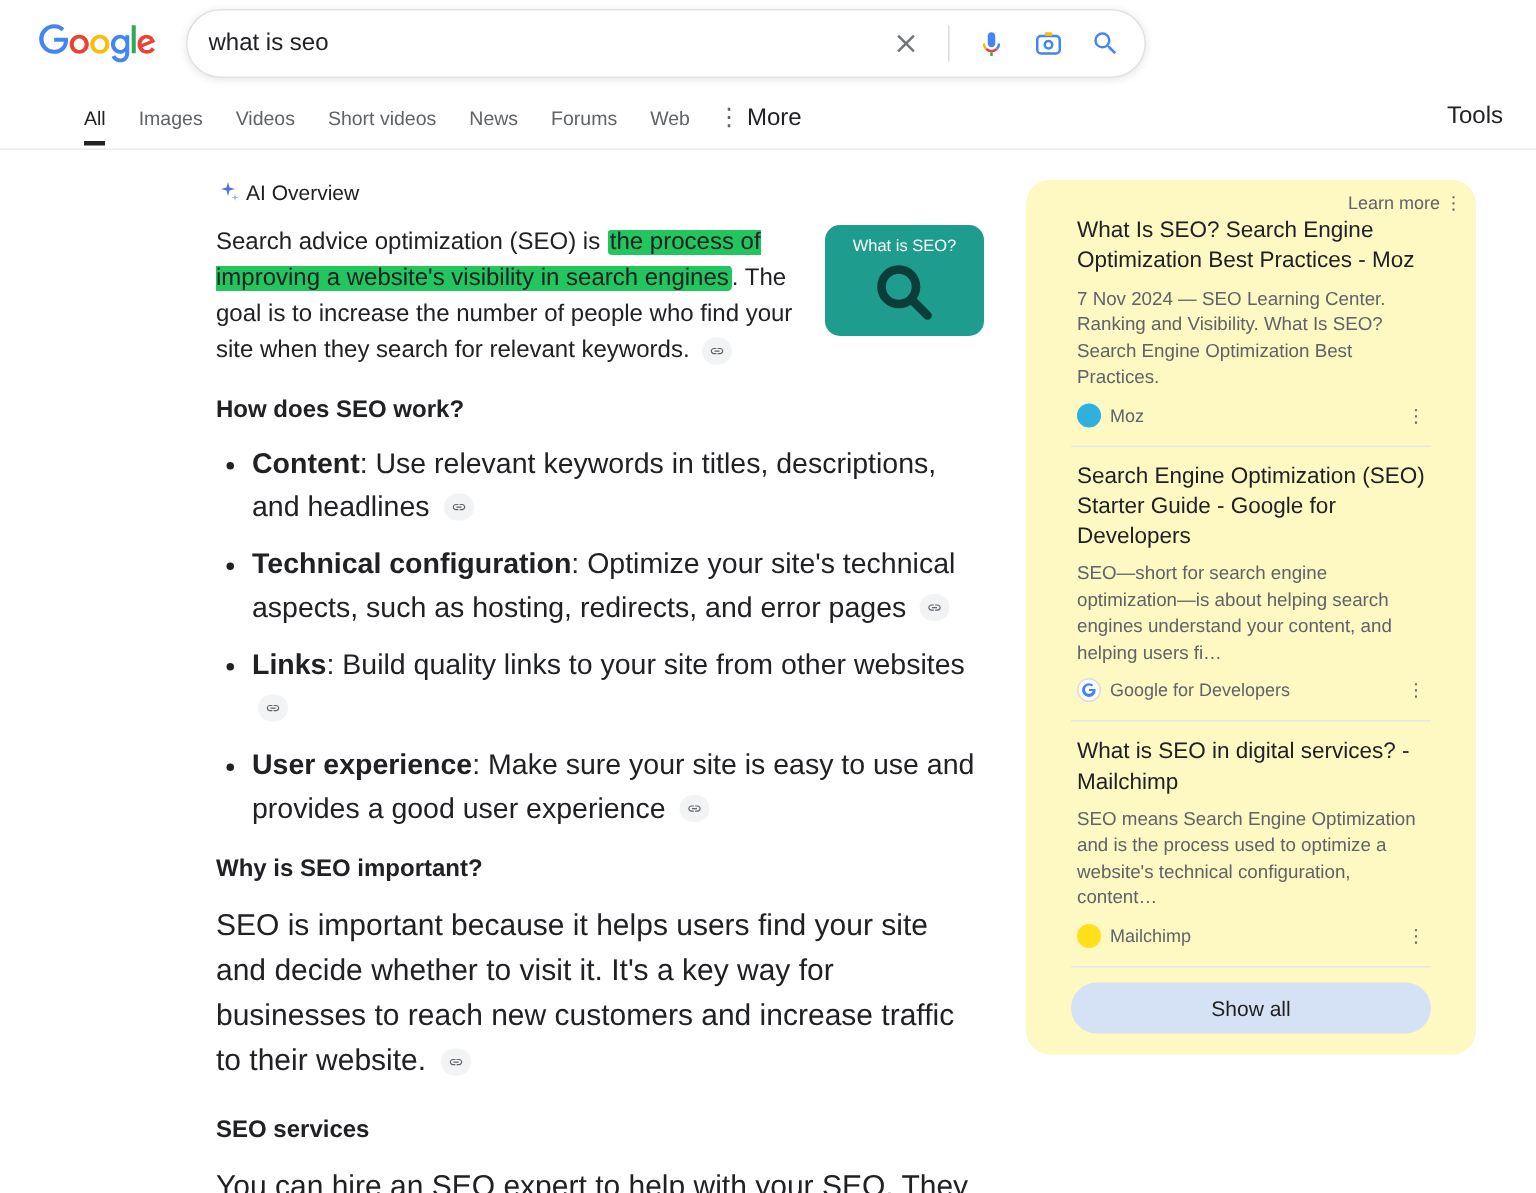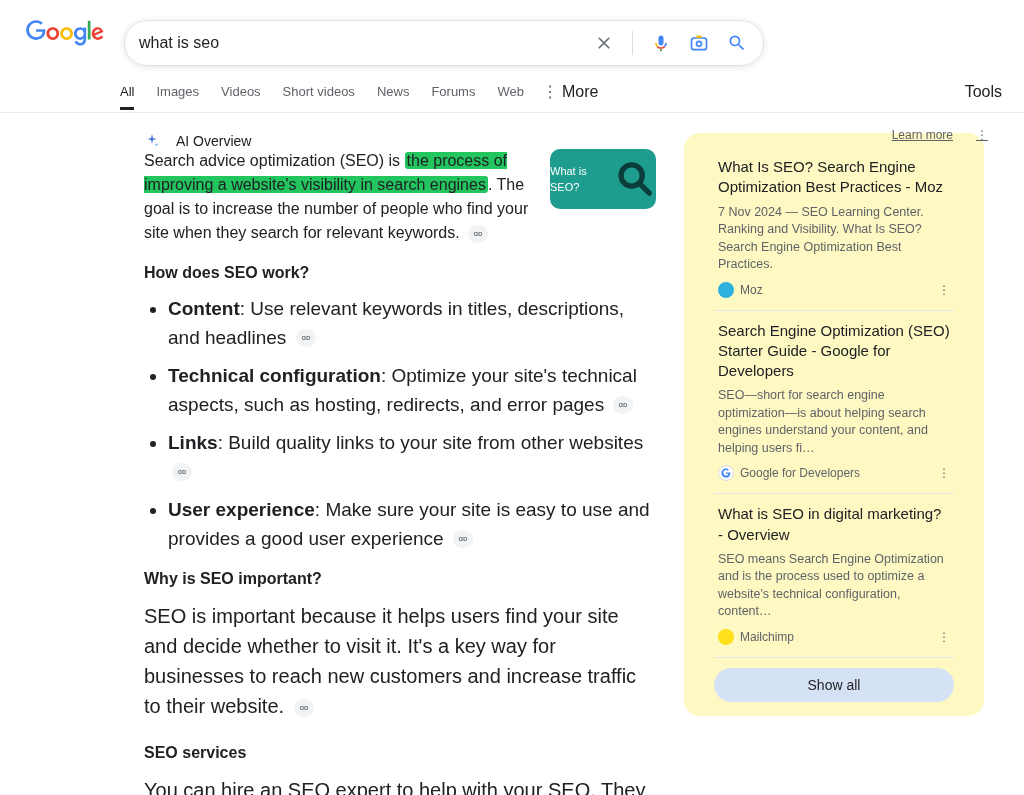--- a/index.html
+++ b/index.html
@@ -1,52 +1,52 @@
 <!DOCTYPE html>
 <html><head>
 <meta charset="utf-8">
 <style>
 * { box-sizing: border-box; margin: 0; padding: 0; }
 body { font-family: arial, sans-serif; background: #fff; color: #202124; width: 1024px; }
 
 
-.topbar { display: flex; align-items: flex-start; padding: 20px 20px 6px 26px; gap: 20px; }
+.topbar { display: flex; align-items: center; padding: 6px 20px 6px 26px; gap: 20px; }
 .logo { width: 78px; display: flex; align-items: center; }
 .searchbox { flex: 1; max-width: 640px; display: flex; align-items: center; border: 1px solid #dfe1e5; border-radius: 24px; padding: 6px 14px; height: 46px; box-shadow: 0 1px 6px rgba(32,33,36,.12); }
 .searchbox input { flex: 1; border: none; outline: none; font-size: 16px; color: #202124; }
 .sbicons { display: flex; align-items: center; gap: 14px; }
 .sbicons .divider { width: 1px; height: 24px; background: #dadce0; margin: 0 2px; }
 .icon-btn { width: 24px; height: 24px; display: flex; align-items: center; justify-content: center; cursor: pointer; }
 .icon-btn svg { width: 20px; height: 20px; }
 
 
-.tabs-row { display: flex; align-items: center; padding-left: 120px; padding-right: 22px; border-bottom: 1px solid #ebebeb; }
+.tabs-row { display: flex; align-items: center; padding-left: 56px; padding-right: 22px; border-bottom: 1px solid #ebebeb; }
 .tabs { display: flex; gap: 22px; font-size: 13px; color: #5f6368; }
 .tab { padding: 10px 0 11px; cursor: pointer; }
 .tab.active { color: #202124; border-bottom: 3px solid #202124; font-weight: 500; padding-bottom: 8px; }
 .tabs-spacer { flex: 1; }
 .more-dots { color: #5f6368; margin-right: 4px; }
 
 
 .main { display: flex; padding-left: 144px; padding-right: 40px; padding-top: 20px; gap: 28px; }
 .left { width: 512px; }
 .right { flex: 1; max-width: 320px; }
 
 
-.ai-header { display: flex; align-items: center; gap: 16px; }
+.ai-header { display: flex; align-items: center; gap: 4px; margin-bottom: 14px; }
 .sparkle { width: 16px; height: 16px; }
 .ai-label { font-size: 14px; font-weight: 500; color: #202124; }
-.learn-more-row { display: flex; align-items: center; gap: 23px; font-size: 12px; color: #5f6368; position: absolute; right: 36px; top: 128px; text-decoration: underline; }
+.learn-more-row { display: flex; align-items: center; gap: 3px; font-size: 12px; color: #5f6368; position: absolute; right: 49px; top: 128px; }
 .ai-body { font-size: 16px; line-height: 1.5; color: #202124; }
 .ai-first { display: flex; gap: 14px; margin-bottom: 16px; }
 .ai-first-text { flex: 1; }
 .highlight { background: #22c55e; border-radius: 3px; padding: 0 2px; }
 .link-chip { display: inline-flex; width: 20px; height: 18px; background: #f1f3f4; border-radius: 10px; align-items: center; justify-content: center; vertical-align: middle; margin-left: 4px; }
 .link-chip svg { width: 10px; height: 10px; }
-.ai-img { width: 106px; height: 60px; background: #1e9c8e; border-radius: 10px; display: flex; flex-direction: row; align-items: center; justify-content: center; color: #fff; font-size: 11px; font-weight: 500; }
+.ai-img { width: 106px; height: 74px; background: #1e9c8e; border-radius: 10px; display: flex; flex-direction: column; align-items: center; justify-content: center; color: #fff; font-size: 11px; font-weight: 500; }
 .ai-section-title { font-size: 16px; font-weight: 600; margin-bottom: 10px; margin-top: 4px; }
 .ai-list { padding-left: 24px; margin-bottom: 14px; }
 .ai-list li { margin-bottom: 10px; font-size: 19px; }
 .ai-para { margin-bottom: 20px; font-size: 20px; }
 
 
 .cards { background: #fef9c3; border-radius: 16px; padding: 14px 30px 14px; }
 .card { padding: 10px 4px 12px; border-bottom: 1px solid #e3e7ec; }
 .card:last-of-type { border-bottom: none; }
 .card-title { font-size: 15px; line-height: 1.35; color: #202124; margin-bottom: 6px; }
@@ -217,21 +217,21 @@
             <span class="favdot" style="background:#fff;border:1px solid #dadce0;display:inline-flex;align-items:center;justify-content:center;">
               <svg width="10" height="10" viewBox="0 0 24 24">
                 <path fill="#4285F4" d="M12 11v2.5h5.9c-.3 1.5-1.8 4.4-5.9 4.4-3.5 0-6.4-2.9-6.4-6.5s2.9-6.5 6.4-6.5c2 0 3.4.9 4.1 1.6l2.8-2.7C17.1 2.2 14.8 1 12 1 5.9 1 1 5.9 1 12s4.9 11 11 11c6.3 0 10.5-4.4 10.5-10.7 0-.7-.1-1.3-.2-1.8H12z"></path>
               </svg>
             </span>
             <span>Google for Developers</span>
             <span class="card-src-dots">⋮</span>
           </div>
         </div>
         <div class="card">
-          <div class="card-title">What is SEO in digital marketing? - Overview</div>
+          <div class="card-title">What is SEO in digital services? - Mailchimp</div>
           <div class="card-snippet">SEO means Search Engine Optimization and is the process used to optimize a website's technical configuration, content…</div>
           <div class="card-src">
             <span class="favdot" style="background:#ffe01b;"></span>
             <span>Mailchimp</span>
             <span class="card-src-dots">⋮</span>
           </div>
         </div>
         <div class="show-all">Show all</div>
       </div>
     <div style="height:210px;"></div>

